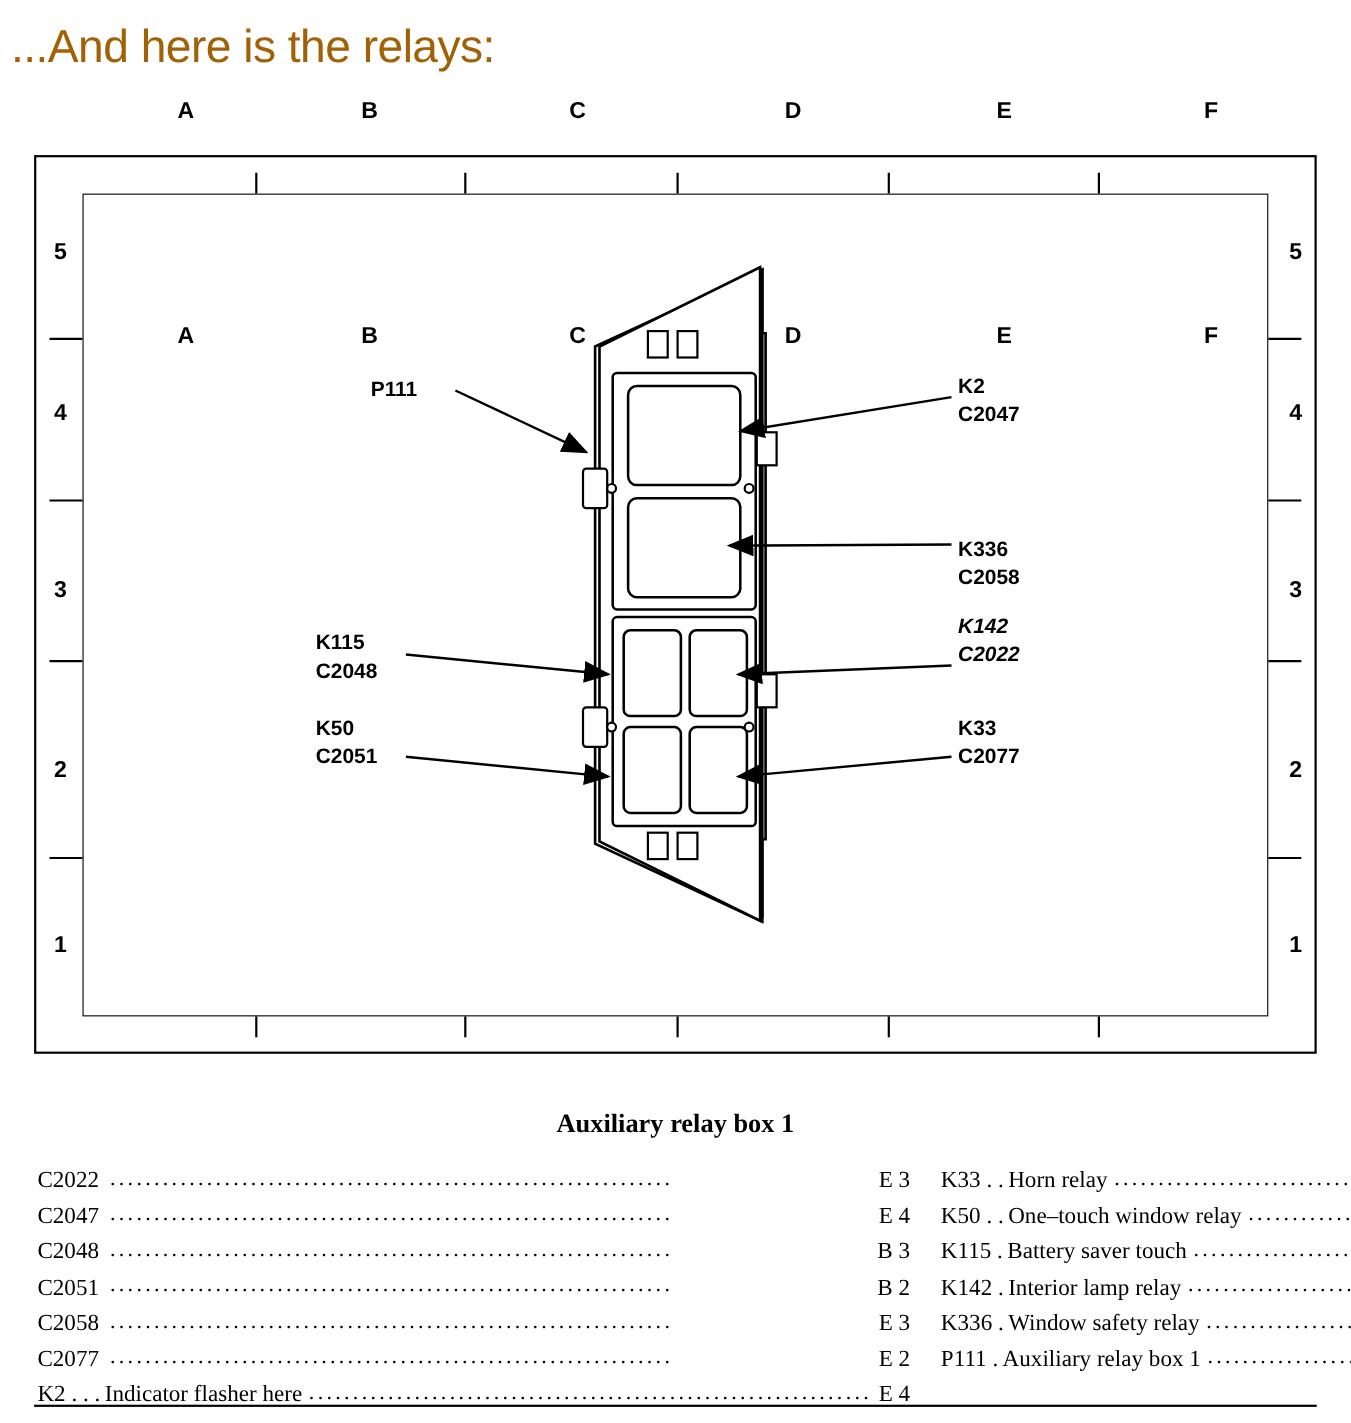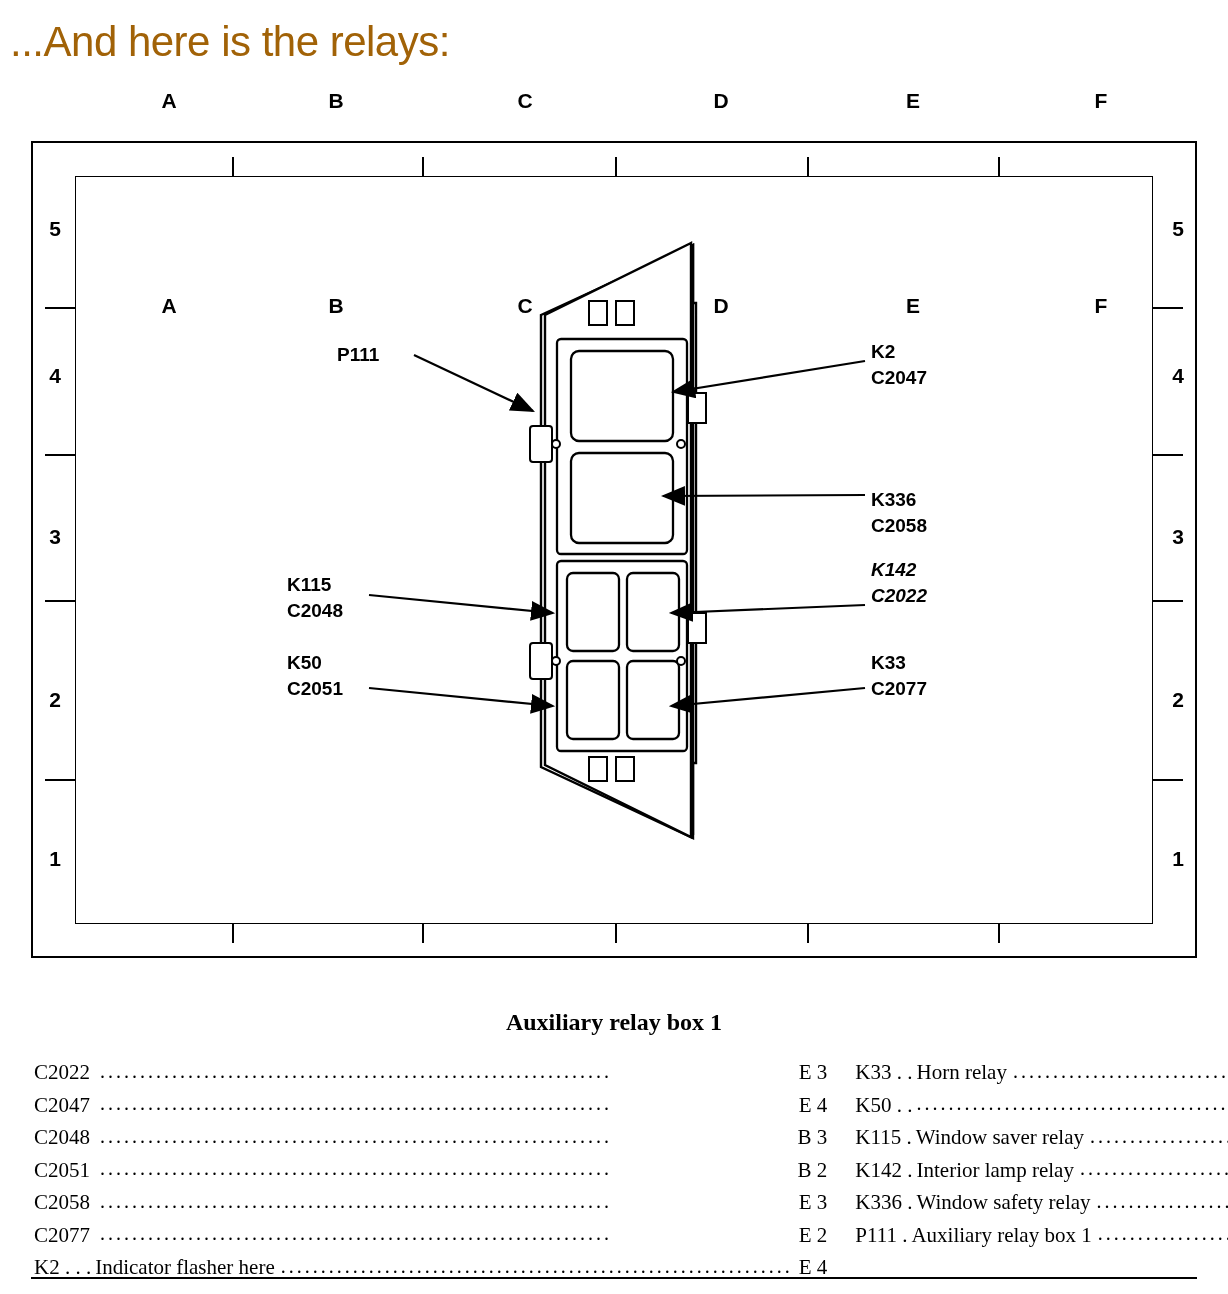--- a/index.html
+++ b/index.html
@@ -347,26 +347,27 @@
 
   <div class="legend-col">
     <div class="legend-row">
       <span class="lg-code">K33 . .</span>
       <span class="lg-desc">Horn relay</span>
       <span class="lg-dots">................................................................</span>
 
     </div>
     <div class="legend-row">
       <span class="lg-code">K50 . .</span>
+      <span class="lg-desc">One–touch window relay</span>
       <span class="lg-dots">................................................................</span>
 
     </div>
     <div class="legend-row">
       <span class="lg-code">K115 .</span>
-      <span class="lg-desc">Window saver relay</span>
+      <span class="lg-desc">Battery saver touch</span>
       <span class="lg-dots">................................................................</span>
 
     </div>
     <div class="legend-row">
       <span class="lg-code">K142 .</span>
       <span class="lg-desc">Interior lamp relay</span>
       <span class="lg-dots">................................................................</span>
 
     </div>
     <div class="legend-row">

